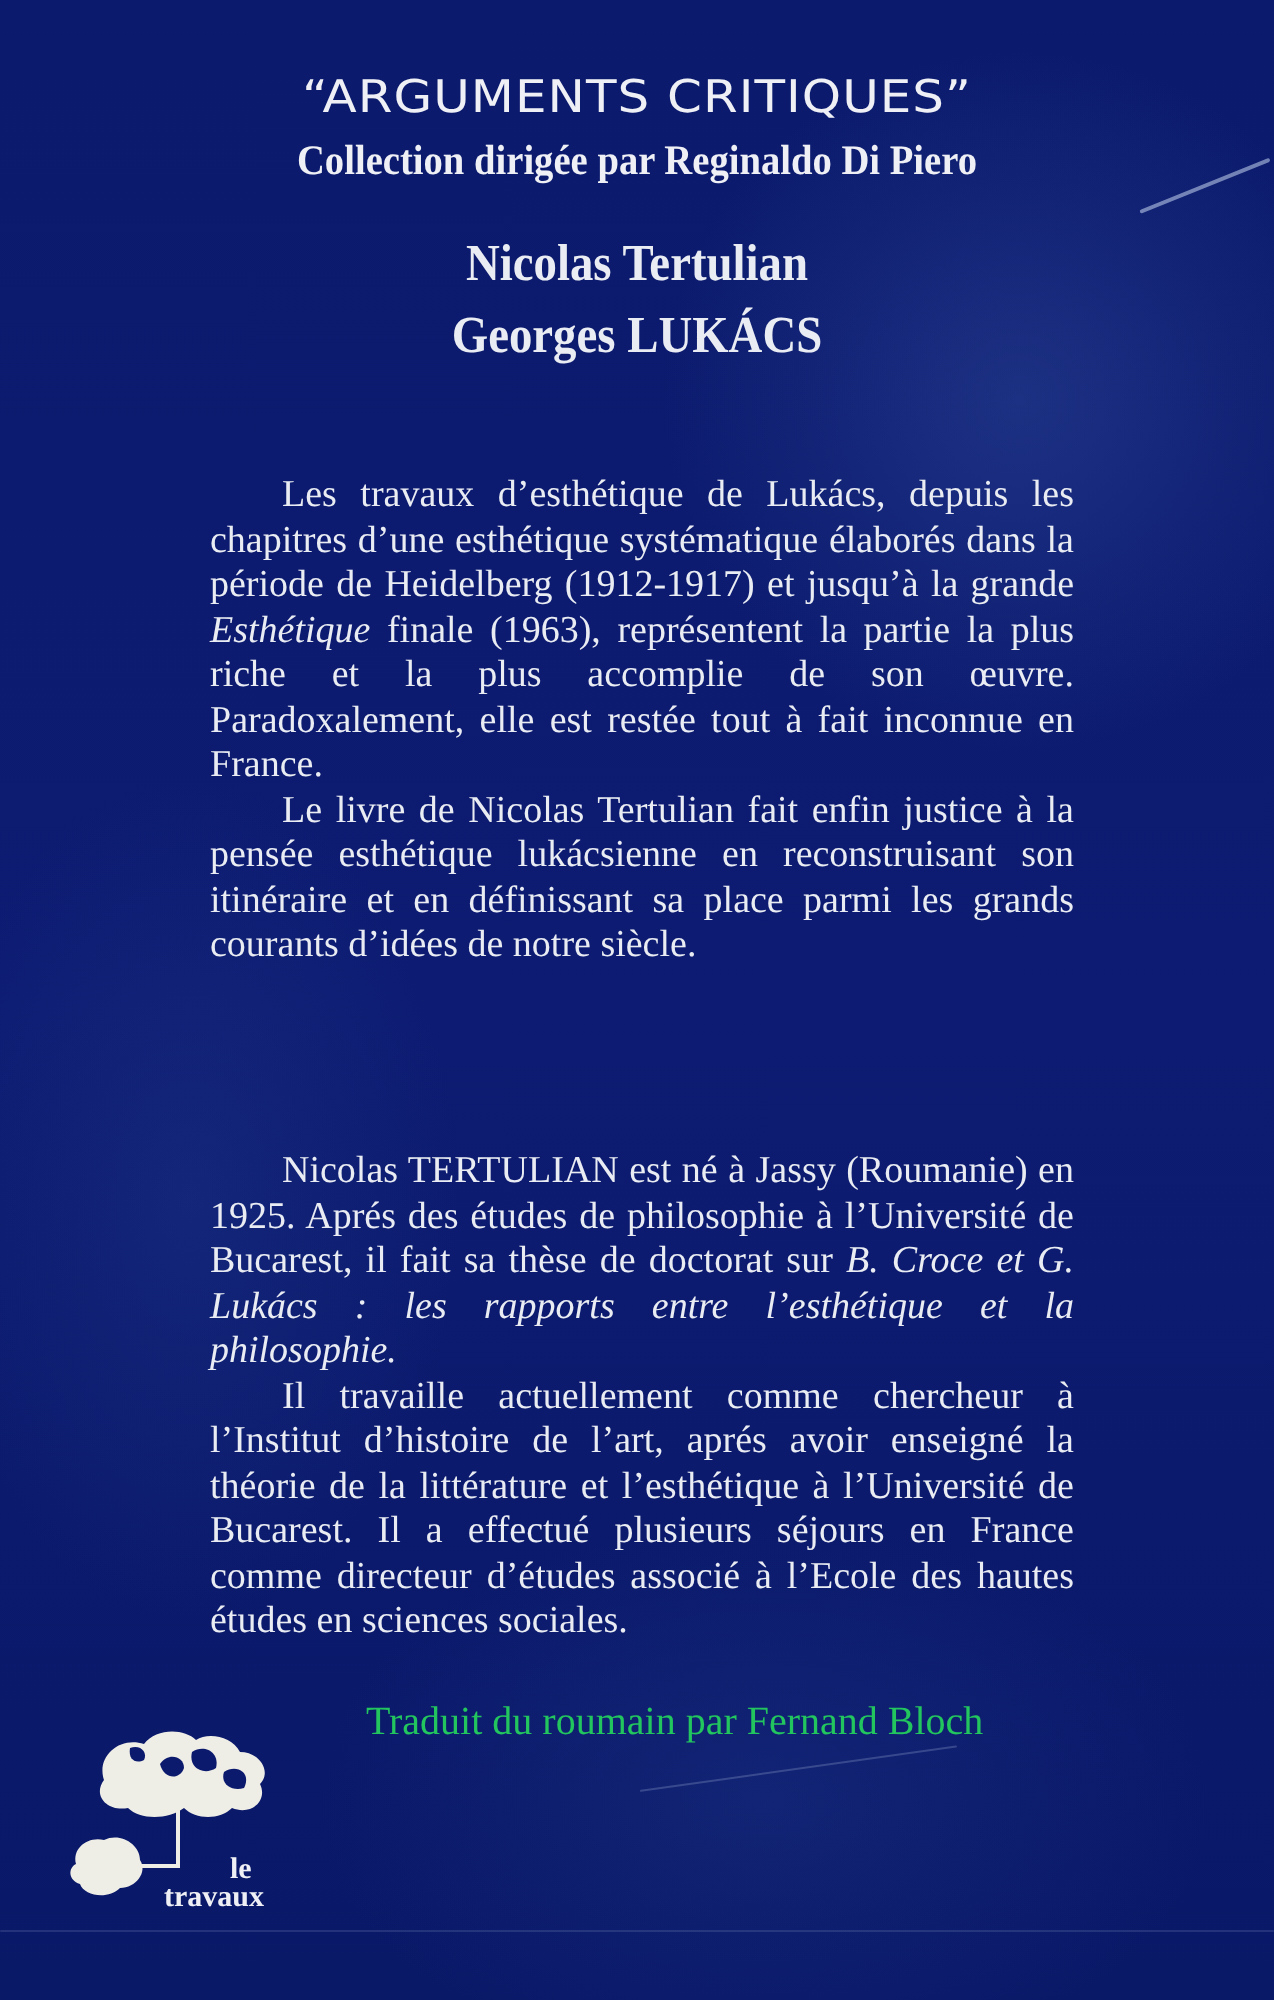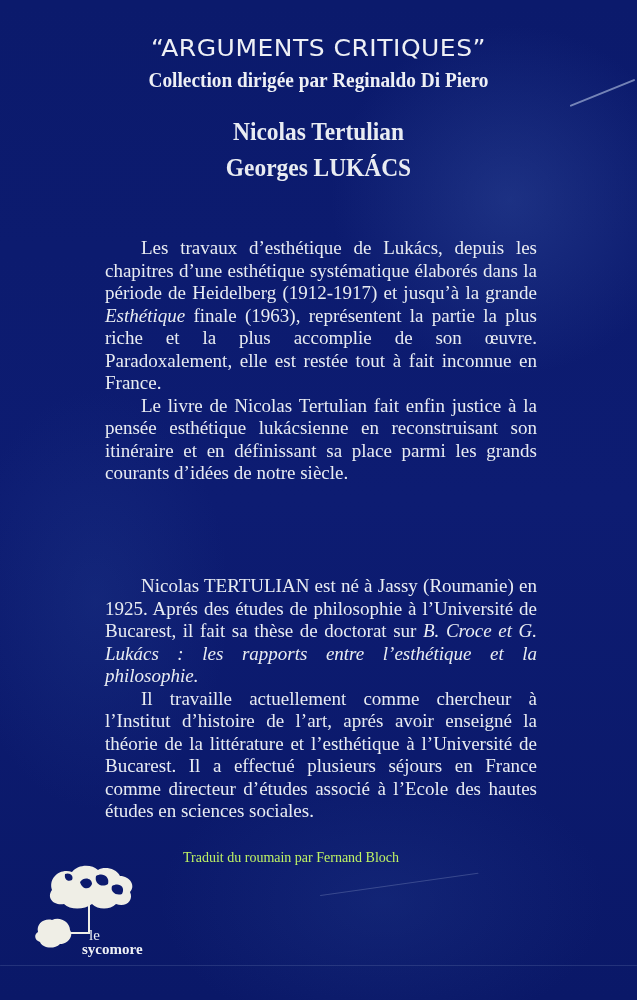--- a/index.html
+++ b/index.html
@@ -51,26 +51,26 @@
       position: absolute; left: 105px; width: 432px;
       font-size: 19px; line-height: 22.5px;
       text-align: justify; color: #e9ecf2;
     }
     .body-text p { margin: 0; text-indent: 36px; }
     .body-text em { font-style: italic; }
     #block1 { top: 237px; }
     #block2 { top: 575px; }
     .translator {
       position: absolute; left: 183px; top: 850px;
-      font-size: 14px; color: #bef264;
+      font-size: 20px; color: #22c55e;
     }
     .logo { position: absolute; left: 30px; top: 862px; width: 140px; height: 100px; }
     .logo-le {
-      position: absolute; left: 89px; top: 928px;
-      font-size: 15px; font-weight: normal; line-height: 14px; color: #eef0f5;
+      position: absolute; left: 115px; top: 928px;
+      font-size: 15px; font-weight: bold; line-height: 14px; color: #eef0f5;
     }
     .logo-name {
       position: absolute; left: 82px; top: 941px;
       font-size: 15px; font-weight: bold; line-height: 16px; color: #eef0f5;
     }
   </style>
 </head>
 <body>
 
 <div class="cover">
@@ -100,13 +100,13 @@
   <path d="M22 28 C18 16 30 6 42 10 C48 2 62 2 68 8 C74 4 86 6 90 14 C100 14 106 24 100 30 C104 38 96 46 86 42 C80 48 68 48 62 42 C54 48 40 48 34 42 C24 44 16 36 22 28 Z" fill="#efeee6"></path>
   <path d="M50 20 C54 14 62 16 62 22 C60 28 52 28 50 20 Z" fill="#0c1a6e"></path>
   <path d="M66 14 C72 10 80 14 78 22 C72 26 64 22 66 14 Z" fill="#0c1a6e"></path>
   <path d="M82 24 C88 20 96 24 92 32 C86 34 80 30 82 24 Z" fill="#0c1a6e"></path>
   <path d="M35 12 C40 10 44 14 42 18 C38 20 34 18 35 12 Z" fill="#0c1a6e"></path>
   <rect x="58" y="42" width="2" height="30" fill="#efeee6"></rect>
   <rect x="38" y="70" width="22" height="2" fill="#efeee6"></rect>
   <path d="M8 70 C6 62 14 56 22 58 C30 54 40 60 40 68 C44 74 38 82 30 82 C24 88 12 86 10 80 C4 78 4 72 8 70 Z" fill="#efeee6"></path>
 </svg>
 <div class="logo-le">le</div>
-<div class="logo-name">sycomore</div>
+<div class="logo-name">travaux</div>
 
 </body></html>

